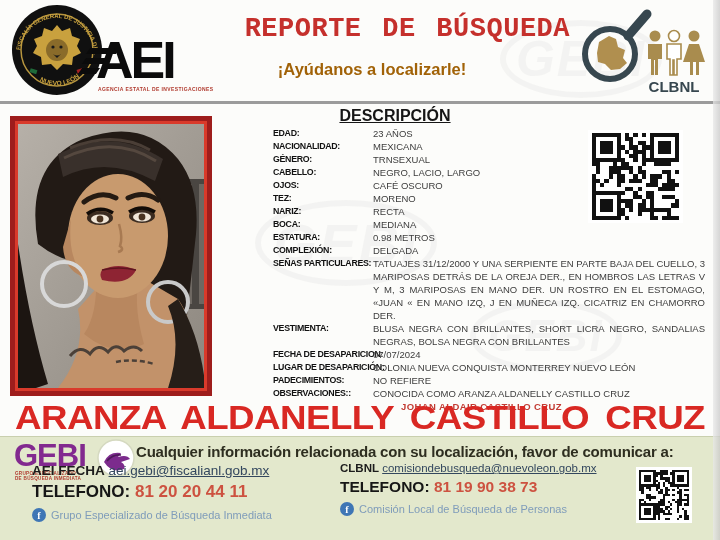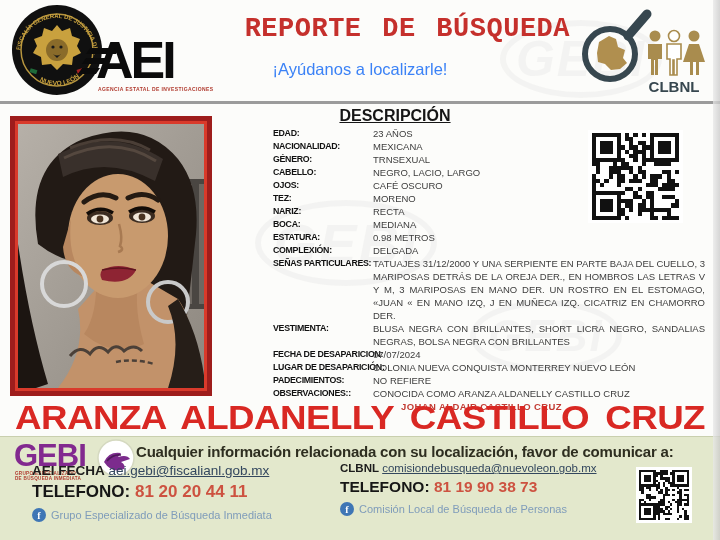--- a/index.html
+++ b/index.html
@@ -9,22 +9,22 @@
   
   .wm{position:absolute;display:flex;align-items:center;justify-content:center;
       border:6px solid #9a9a9a;border-radius:50%;color:#9a9a9a;font-weight:bold;
       opacity:.08;z-index:0;font-style:italic;}
   .wm span{letter-spacing:2px;}
   .wm.red{border-color:#c06a6a;color:#c06a6a;opacity:.14;}
 
   
   .hdr-title{position:absolute;left:150px;top:14px;width:420px;text-align:right;
              color:#c5302c;font-weight:bold;font-size:27px;letter-spacing:.5px;word-spacing:4px;z-index:2;font-family:Liberation Mono, monospace;}
-  .hdr-sub{position:absolute;left:150px;top:60px;width:420px;text-align:center;
-           color:#3b82f6;font-weight:normal;font-size:16.5px;z-index:2;}
+  .hdr-sub{position:absolute;left:162px;top:60px;width:420px;text-align:center;
+           color:#a16207;font-weight:bold;font-size:16.5px;z-index:2;}
   .aei-badge{position:absolute;left:8px;top:3px;z-index:2;}
   .aei-word{position:absolute;left:96px;top:34px;font-size:52px;font-weight:bold;
             letter-spacing:-3px;color:#0b0b0b;line-height:1;z-index:2;}
   .aei-sub{position:absolute;left:98px;top:86px;font-size:5px;color:#b03a2e;letter-spacing:.4px;
            font-weight:bold;z-index:2;white-space:nowrap;}
   .speed{position:absolute;background:#0b0b0b;transform:skewX(-35deg);z-index:2;}
   .clbnl{position:absolute;right:8px;top:4px;z-index:2;}
   .sep{position:absolute;left:0;top:101px;width:720px;height:3px;background:#9b9b9b;z-index:2;}
 
   

